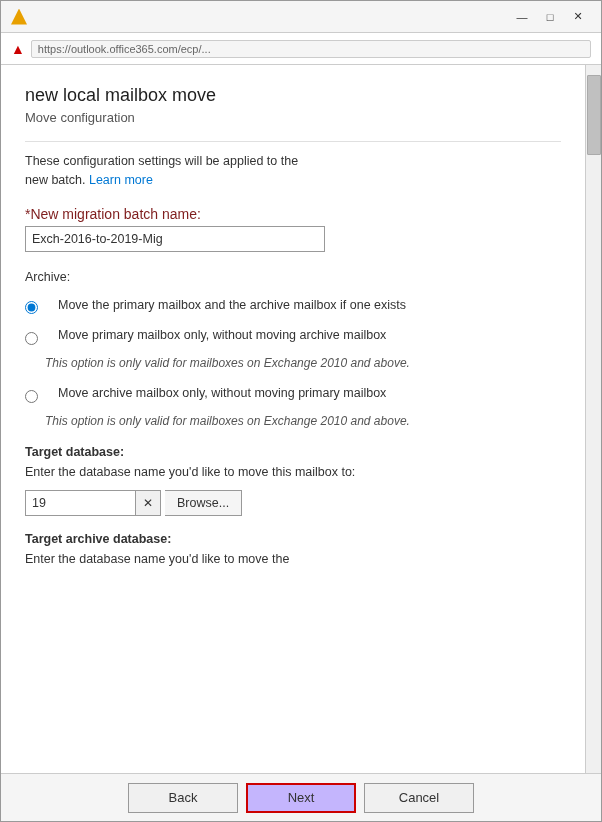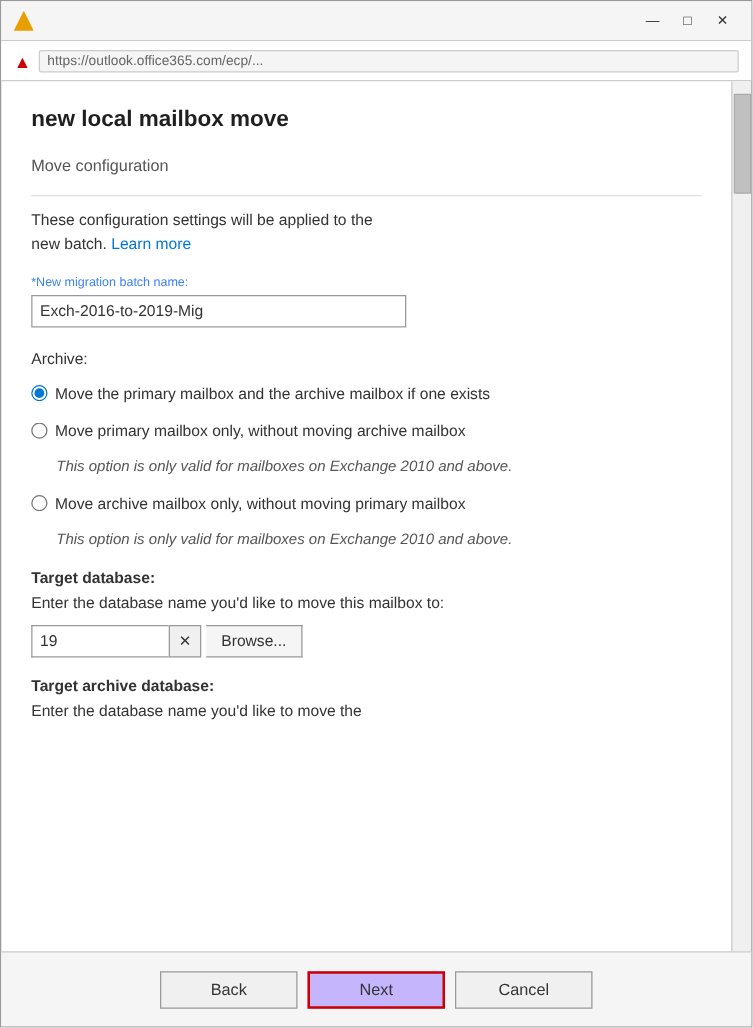--- a/index.html
+++ b/index.html
@@ -114,45 +114,45 @@
       background: #c0c0c0;
       border: 1px solid #aaa;
       position: absolute;
       top: 10px;
       left: 1px;
       border-radius: 1px;
     }
 
     .page-title {
       font-size: 18px;
-      font-weight: 700;
+      font-weight: 400;
       color: #1f1f1f;
-      margin-bottom: 19px;
+      margin-bottom: 4px;
     }
     .page-subtitle {
       font-size: 13px;
       color: #555;
       margin-bottom: 16px;
     }
     .description {
       font-size: 12.5px;
       color: #333;
       line-height: 1.5;
       margin-bottom: 4px;
     }
     .learn-more {
       color: #0078d4;
       text-decoration: none;
       font-size: 12.5px;
       cursor: pointer;
     }
 
     .field-label {
-      font-size: 10px;
-      color: #3b82f6;
+      font-size: 14px;
+      color: #7f1d1d;
       margin-top: 16px;
       margin-bottom: 4px;
     }
     .required { }
     .text-input {
       width: 300px;
       height: 26px;
       border: 1px solid #999;
       padding: 2px 6px;
       font-size: 12.5px;
@@ -162,23 +162,23 @@
 
     .section-label {
       font-size: 12.5px;
       color: #333;
       margin-top: 18px;
       margin-bottom: 10px;
     }
 
     .radio-option {
       display: flex;
-      align-items: flex-start;
+      align-items: flex-end;
       margin-bottom: 10px;
-      gap: 6px;
+      gap: 20px;
       margin-top: 12px;
     }
     .radio-option input[type="radio"] {
       margin-top: 2px;
       flex-shrink: 0;
       cursor: pointer;
       accent-color: #0078d4;
     }
     .radio-label {
       font-size: 12.5px;
@@ -242,21 +242,21 @@
       border-left: none;
       background: #f5f5f5;
       cursor: pointer;
       padding: 0 12px;
       font-size: 12.5px;
       color: #333;
       margin-left: 4px;
     }
 
     .footer {
-      height: 60px;
+      height: 48px;
       border-top: 1px solid #ccc;
       background: #f5f5f5;
       display: flex;
       align-items: center;
       justify-content: center;
       gap: 8px;
       flex-shrink: 0;
     }
     .footer-btn {
       width: 110px;

